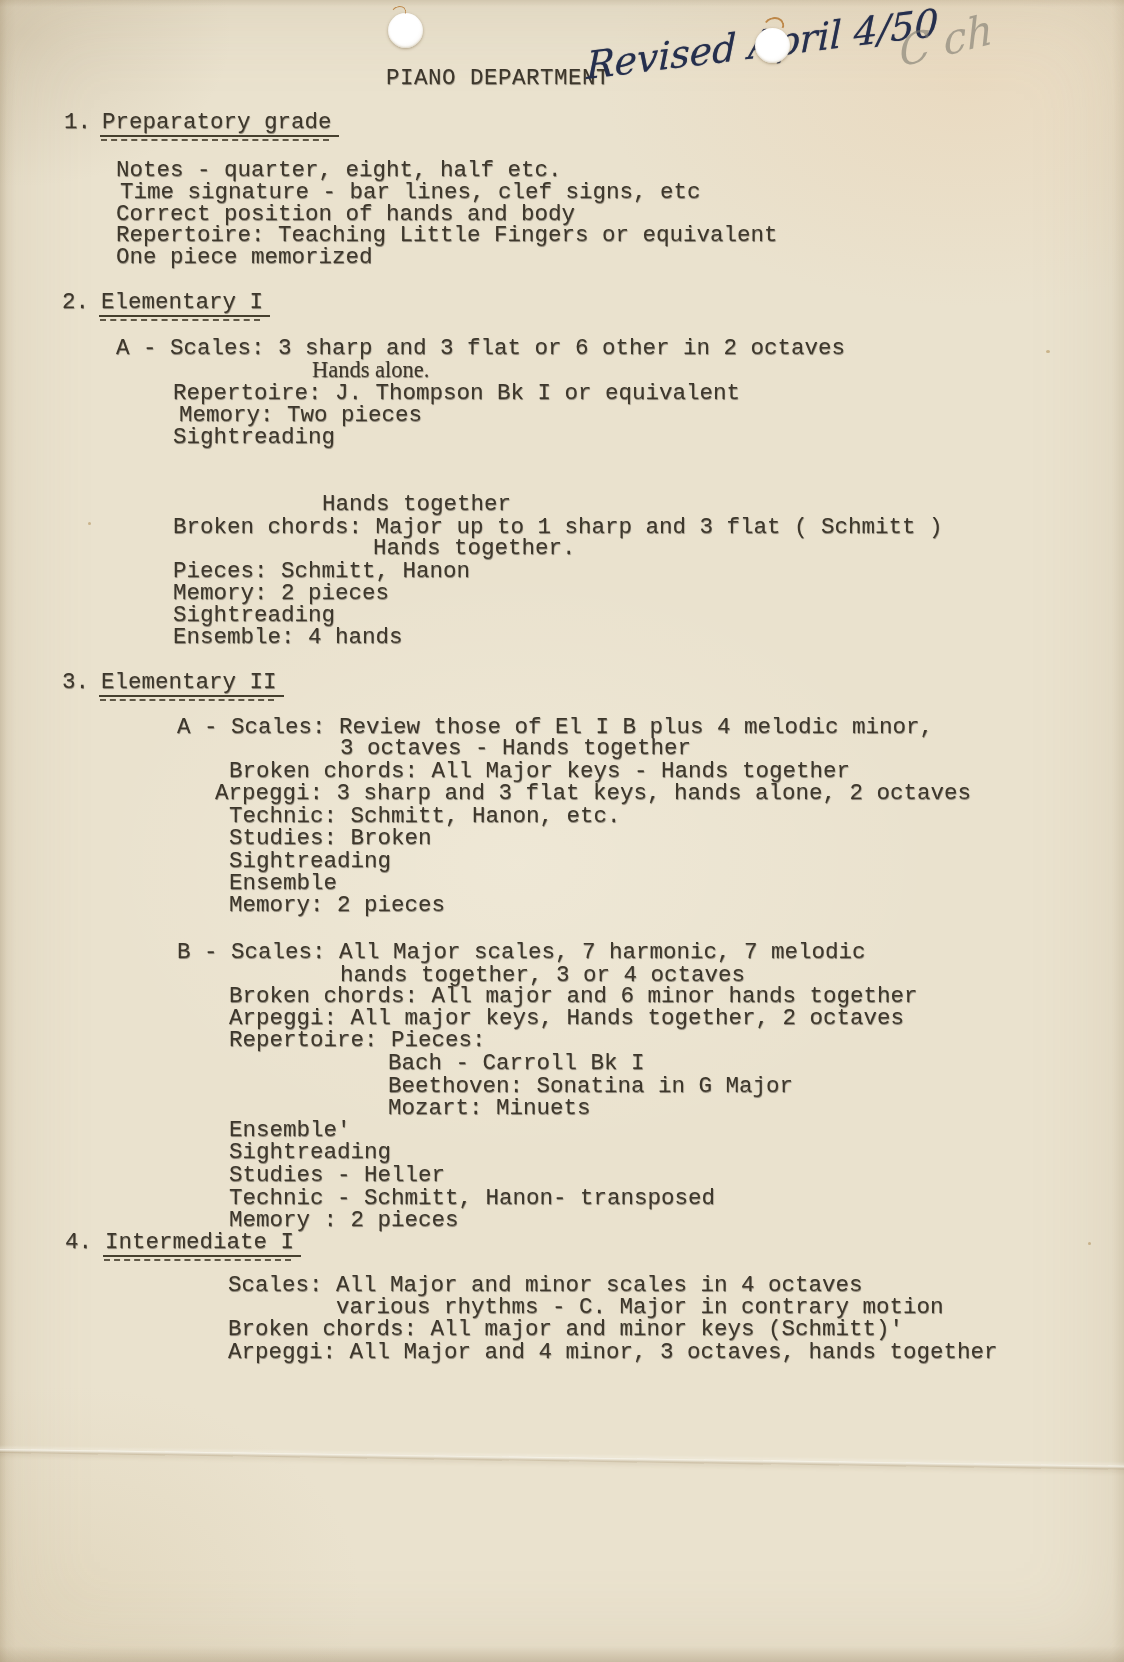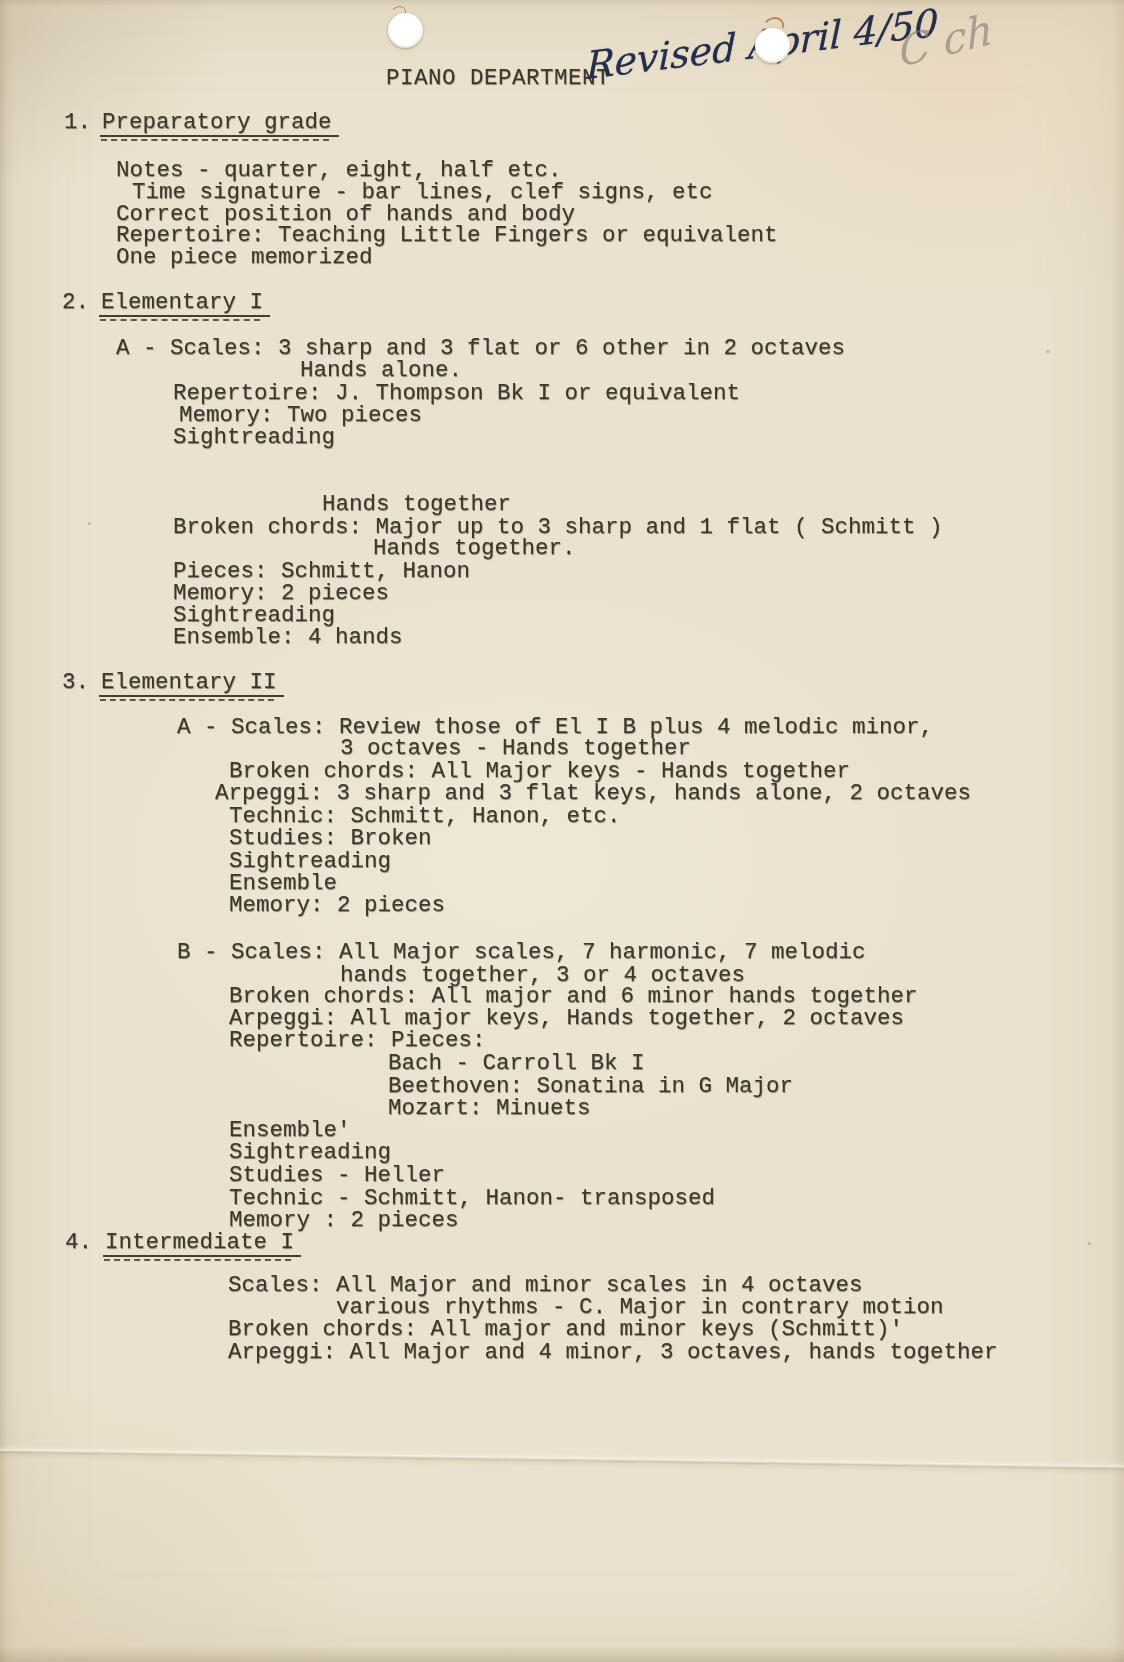--- a/index.html
+++ b/index.html
@@ -104,33 +104,33 @@
   <div class="fleck fleck-a"></div>
   <div class="fleck fleck-b"></div>
   <div class="fleck fleck-c"></div>
 
   <div class="typewritten-layer">
     <div class="tline doc-title" style="left:386px;top:67px;">PIANO DEPARTMENT</div>
 
   <div class="tline" style="left: 64px; top: 111px;">1.</div>
       <div class="tline section-heading" style="left: 102px; top: 111px;">Preparatory grade</div>
       <div class="tline" style="left: 116px; top: 159px;">Notes - quarter, eight, half etc.</div>
-      <div class="tline" style="left: 132px; top: 181px;">Time signature - bar lines, clef signs, etc</div>
+      <div class="tline" style="left: 120px; top: 181px;">Time signature - bar lines, clef signs, etc</div>
       <div class="tline" style="left: 116px; top: 203px;">Correct position of hands and body</div>
       <div class="tline" style="left: 116px; top: 224px;">Repertoire: Teaching Little Fingers or equivalent</div>
       <div class="tline" style="left: 116px; top: 246px;">One piece memorized</div>
       <div class="tline" style="left: 62px; top: 291px;">2.</div>
       <div class="tline section-heading" style="left: 101px; top: 291px;">Elementary I</div>
       <div class="tline" style="left: 116px; top: 337px;">A - Scales: 3 sharp and 3 flat or 6 other in 2 octaves</div>
-      <div class="tline" style="left: 300px; top: 359px;">Hands alone.</div>
+      <div class="tline" style="left: 312px; top: 359px; font-family: Liberation Serif, serif;">Hands alone.</div>
       <div class="tline" style="left: 173px; top: 382px;">Repertoire: J. Thompson Bk I or equivalent</div>
       <div class="tline" style="left: 179px; top: 404px;">Memory: Two pieces</div>
       <div class="tline" style="left: 173px; top: 426px;">Sightreading</div>
       <div class="tline" style="left: 322px; top: 493px;">Hands together</div>
-      <div class="tline" style="left: 173px; top: 516px;">Broken chords: Major up to 3 sharp and 1 flat ( Schmitt )</div>
+      <div class="tline" style="left: 173px; top: 516px;">Broken chords: Major up to 1 sharp and 3 flat ( Schmitt )</div>
       <div class="tline" style="left: 373px; top: 537px;">Hands together.</div>
       <div class="tline" style="left: 173px; top: 560px;">Pieces: Schmitt, Hanon</div>
       <div class="tline" style="left: 173px; top: 582px;">Memory: 2 pieces</div>
       <div class="tline" style="left: 173px; top: 604px;">Sightreading</div>
       <div class="tline" style="left: 173px; top: 626px;">Ensemble: 4 hands</div>
       <div class="tline" style="left: 62px; top: 671px;">3.</div>
       <div class="tline section-heading" style="left: 101px; top: 671px;">Elementary II</div>
       <div class="tline" style="left: 177px; top: 716px;">A - Scales: Review those of El I B plus 4 melodic minor,</div>
       <div class="tline" style="left: 340px; top: 737px;">3 octaves - Hands together</div>
       <div class="tline" style="left: 229px; top: 760px;">Broken chords: All Major keys - Hands together</div>

